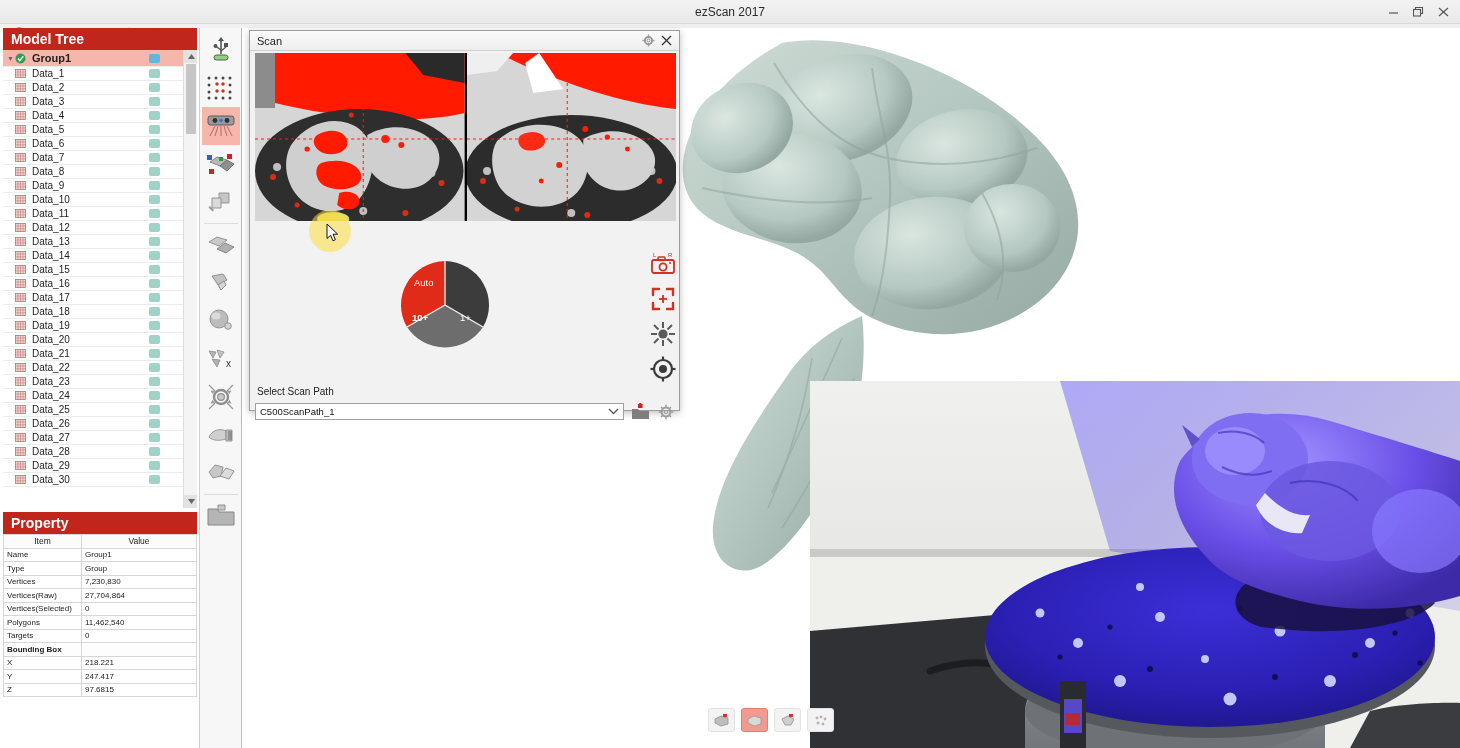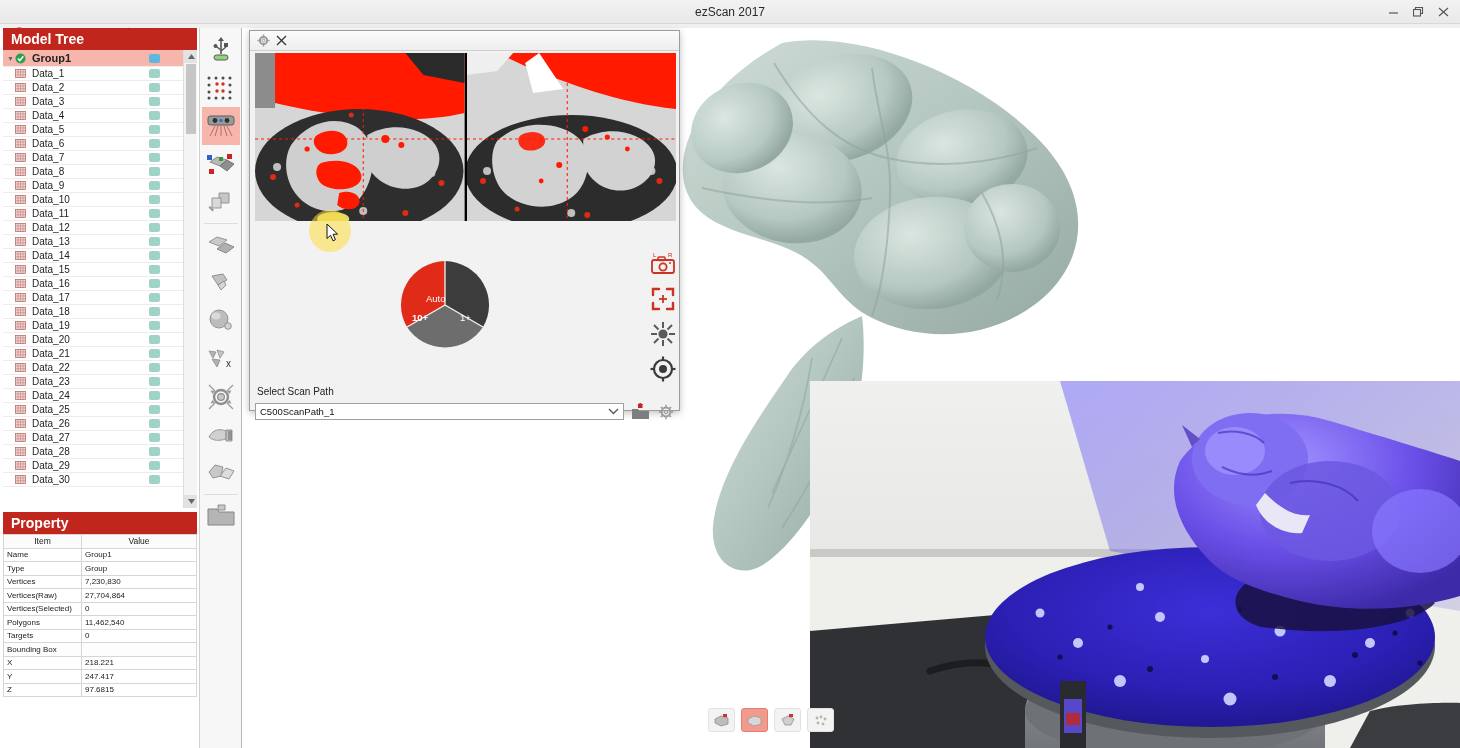--- a/index.html
+++ b/index.html
@@ -72,21 +72,21 @@
   .property-head { position: absolute; left: 3px; top: 484px; width: 194px; }
   .proptable {
     position: absolute; left: 3px; top: 506px; width: 194px;
     border-collapse: collapse; font-size: 8px; color: #1b1b1b;
   }
   .proptable th, .proptable td {
     border: 1px solid #d6d6d6; padding: 1px 3px; height: 13.5px; text-align: left; font-weight: normal;
   }
   .proptable th { text-align: center; background: #fbfbfb; font-size: 8.5px; }
   .proptable td.k { width: 78px; }
-  .proptable tr.section td { background: #fdfdfd; }
+  .proptable tr.section td { background: #fdfdfd; font-weight: bold; }
 
   
   .toolrail {
     position: absolute; left: 200px; top: 28px; width: 42px; height: 720px;
     background: #f7f7f7; border-right: 1px solid #b9b9b9;
     display: flex; flex-direction: column; align-items: center; padding-top: 3px;
   }
   .rail-btn {
     width: 38px; height: 38px; display: flex; align-items: center; justify-content: center;
     margin-bottom: 0px;
@@ -1199,20 +1199,21 @@
               <circle cx="11" cy="11" r="1.4"></circle>
             </g>
         </svg>
       </div>
     </div>
   </div>
 
   <div class="scandlg">
 
     <div class="scan-title">
+      <div class="t">Scan</div>
       <div class="ic">
         <svg width="13" height="13" viewBox="0 0 13 13">
           <circle cx="6.5" cy="6.5" r="3.6" fill="none" stroke="#9a9a9a" stroke-width="2"></circle>
           <circle cx="6.5" cy="6.5" r="1.4" fill="none" stroke="#9a9a9a" stroke-width="1"></circle>
           <g stroke="#9a9a9a" stroke-width="1.4">
             <line x1="6.5" y1="0.5" x2="6.5" y2="2.3"></line>
               <line x1="6.5" y1="10.7" x2="6.5" y2="12.5"></line>
             <line x1="0.5" y1="6.5" x2="2.3" y2="6.5"></line>
               <line x1="10.7" y1="6.5" x2="12.5" y2="6.5"></line>
           </g>
@@ -1311,21 +1312,21 @@
 
         <path d="M47 46 L85 68 A45 44 0 0 1 9 68 Z" fill="#6d6d6d"></path>
 
         <path d="M47 46 L9 68 A45 44 0 0 1 47 2 Z" fill="#e02b18"></path>
         <g stroke="#f2f2f2" stroke-width="1.3">
           <line x1="47" y1="46" x2="47" y2="2"></line>
           <line x1="47" y1="46" x2="85" y2="68"></line>
           <line x1="47" y1="46" x2="9" y2="68"></line>
         </g>
       </svg>
-      <div class="pie-label" style="left:28px; top:18px;margin-top:16px;">Auto</div>
+      <div class="pie-label" style="left:16px; top:18px;">Auto</div>
       <div class="pie-label" style="left:62px; top:53px;">1+</div>
       <div class="pie-label" style="left:14px; top:53px; font-weight:bold;">10+</div>
     </div>
 
     <div class="sidecol">
       <div class="side-btn">
         <svg width="28" height="28" viewBox="0 0 28 28">
           <text x="4" y="7" font-size="6" font-family="Liberation Sans" fill="#cc2222">L</text>
           <text x="19" y="7" font-size="6" font-family="Liberation Sans" fill="#cc2222">R</text>
           <rect x="3" y="10" width="22" height="13" rx="2" fill="none" stroke="#cc3322" stroke-width="1.8"></rect>

